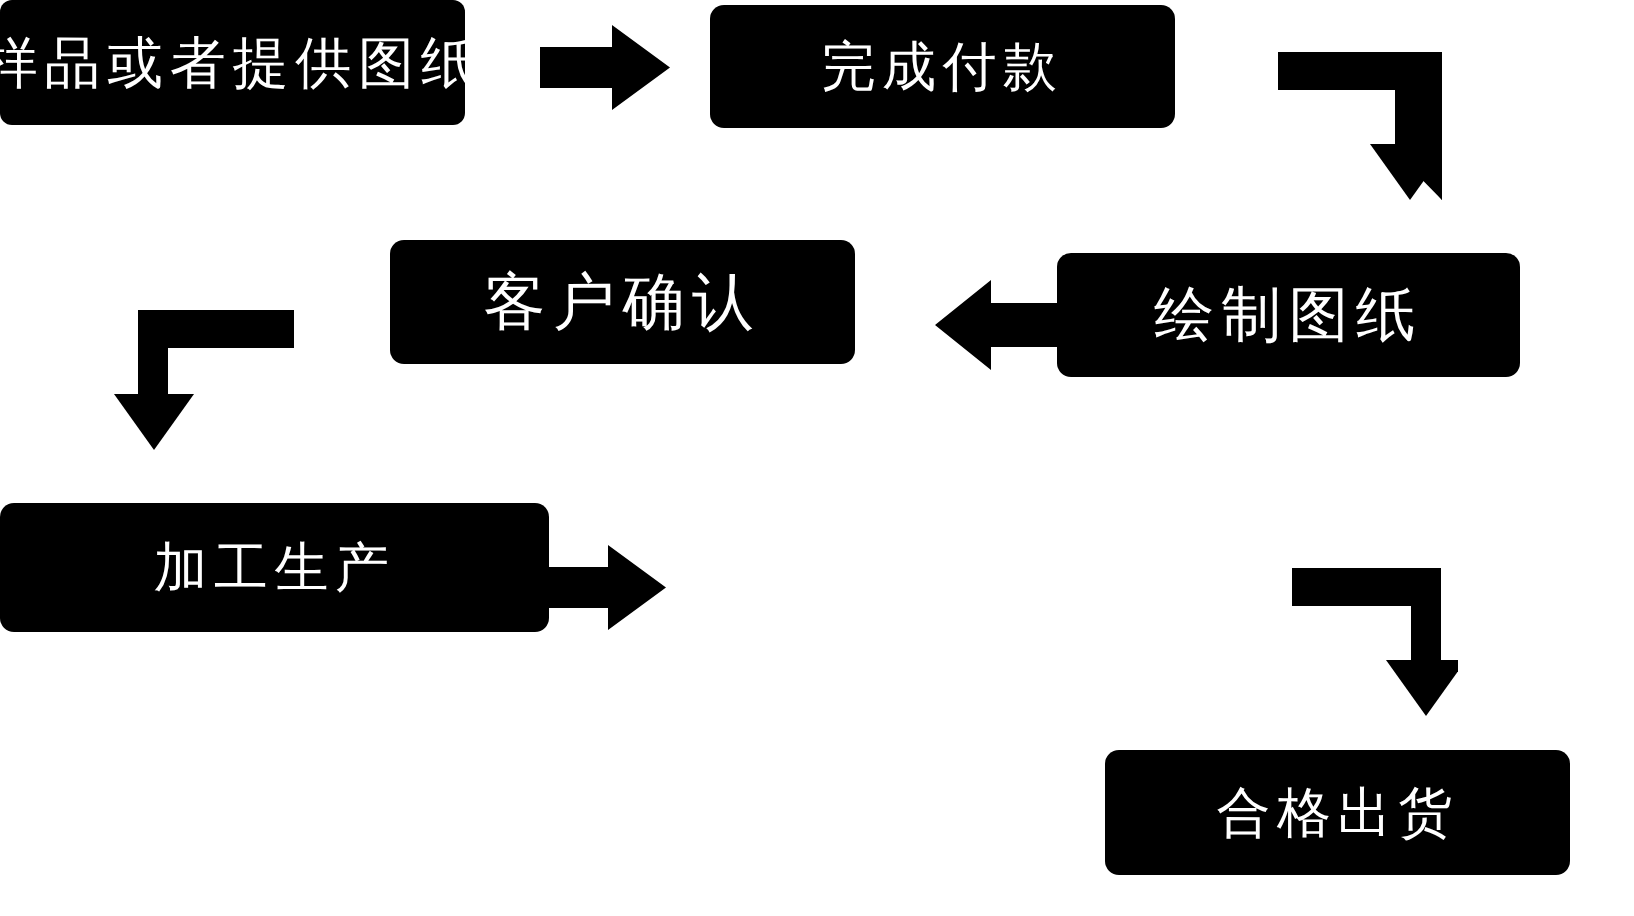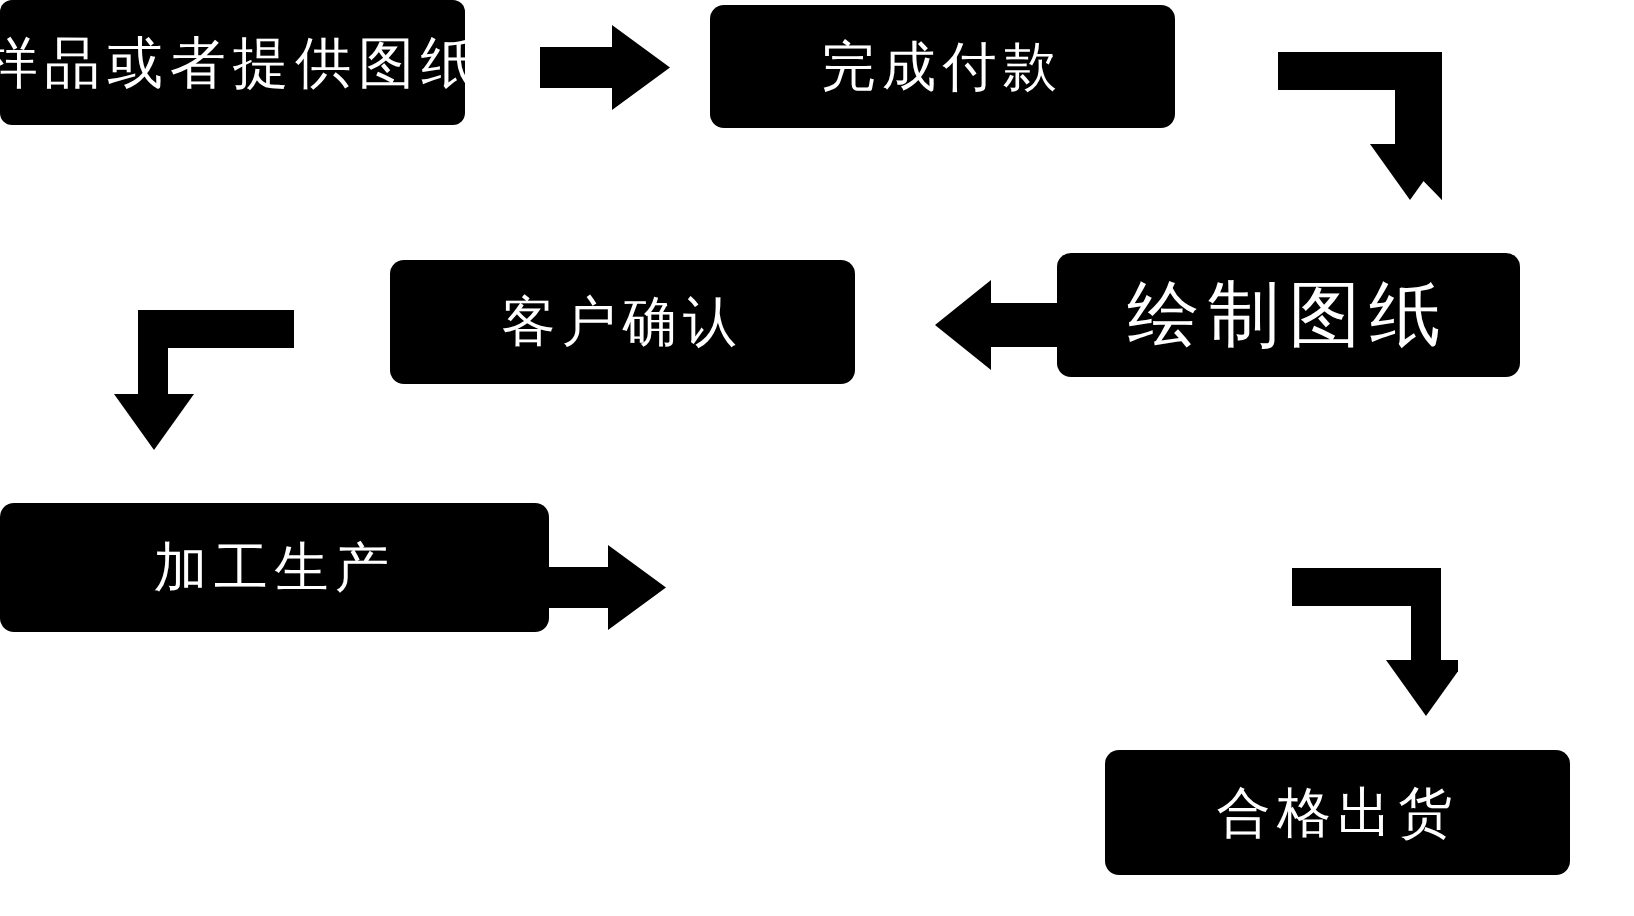--- a/index.html
+++ b/index.html
@@ -42,22 +42,22 @@
   }
   .arrow svg {
     display: block;
     width: 100%;
     height: 100%;
   }
 
   
   #node-sample        { left: 0px;    top: 0px;   width: 465px; height: 125px; font-size: 56px; border-radius: 12px; }
   #node-payment       { left: 710px;  top: 5px;   width: 465px; height: 123px; font-size: 54px; }
-  #node-drawing       { left: 1057px; top: 253px; width: 463px; height: 124px; font-size: 72px; text-align: right; }
-  #node-confirm       { left: 390px;  top: 260px; width: 465px; height: 124px; font-size: 54px; }
+  #node-drawing       { left: 1057px; top: 253px; width: 463px; height: 124px; font-size: 60px; text-align: right; }
+  #node-confirm       { left: 390px;  top: 240px; width: 465px; height: 124px; font-size: 62px; }
   #node-production    { left: 0px;    top: 503px; width: 549px; height: 129px; font-size: 54px; }
   #node-inspection    { left: 688px;  top: 500px; width: 464px; height: 128px; font-size: 54px; }
   #node-shipment      { left: 1105px; top: 750px; width: 465px; height: 125px; font-size: 54px; }
 
   
   #arrow-sample-to-payment      { left: 540px;  top: 25px;  width: 130px; height: 85px; }
   #arrow-payment-to-drawing     { left: 1278px; top: 52px;  width: 164px; height: 148px; }
   #arrow-drawing-to-confirm     { left: 935px;  top: 280px; width: 128px; height: 90px; }
   #arrow-confirm-to-production  { left: 112px;  top: 308px; width: 182px; height: 142px; }
   #arrow-production-to-inspect  { left: 536px;  top: 545px; width: 130px; height: 85px; }

